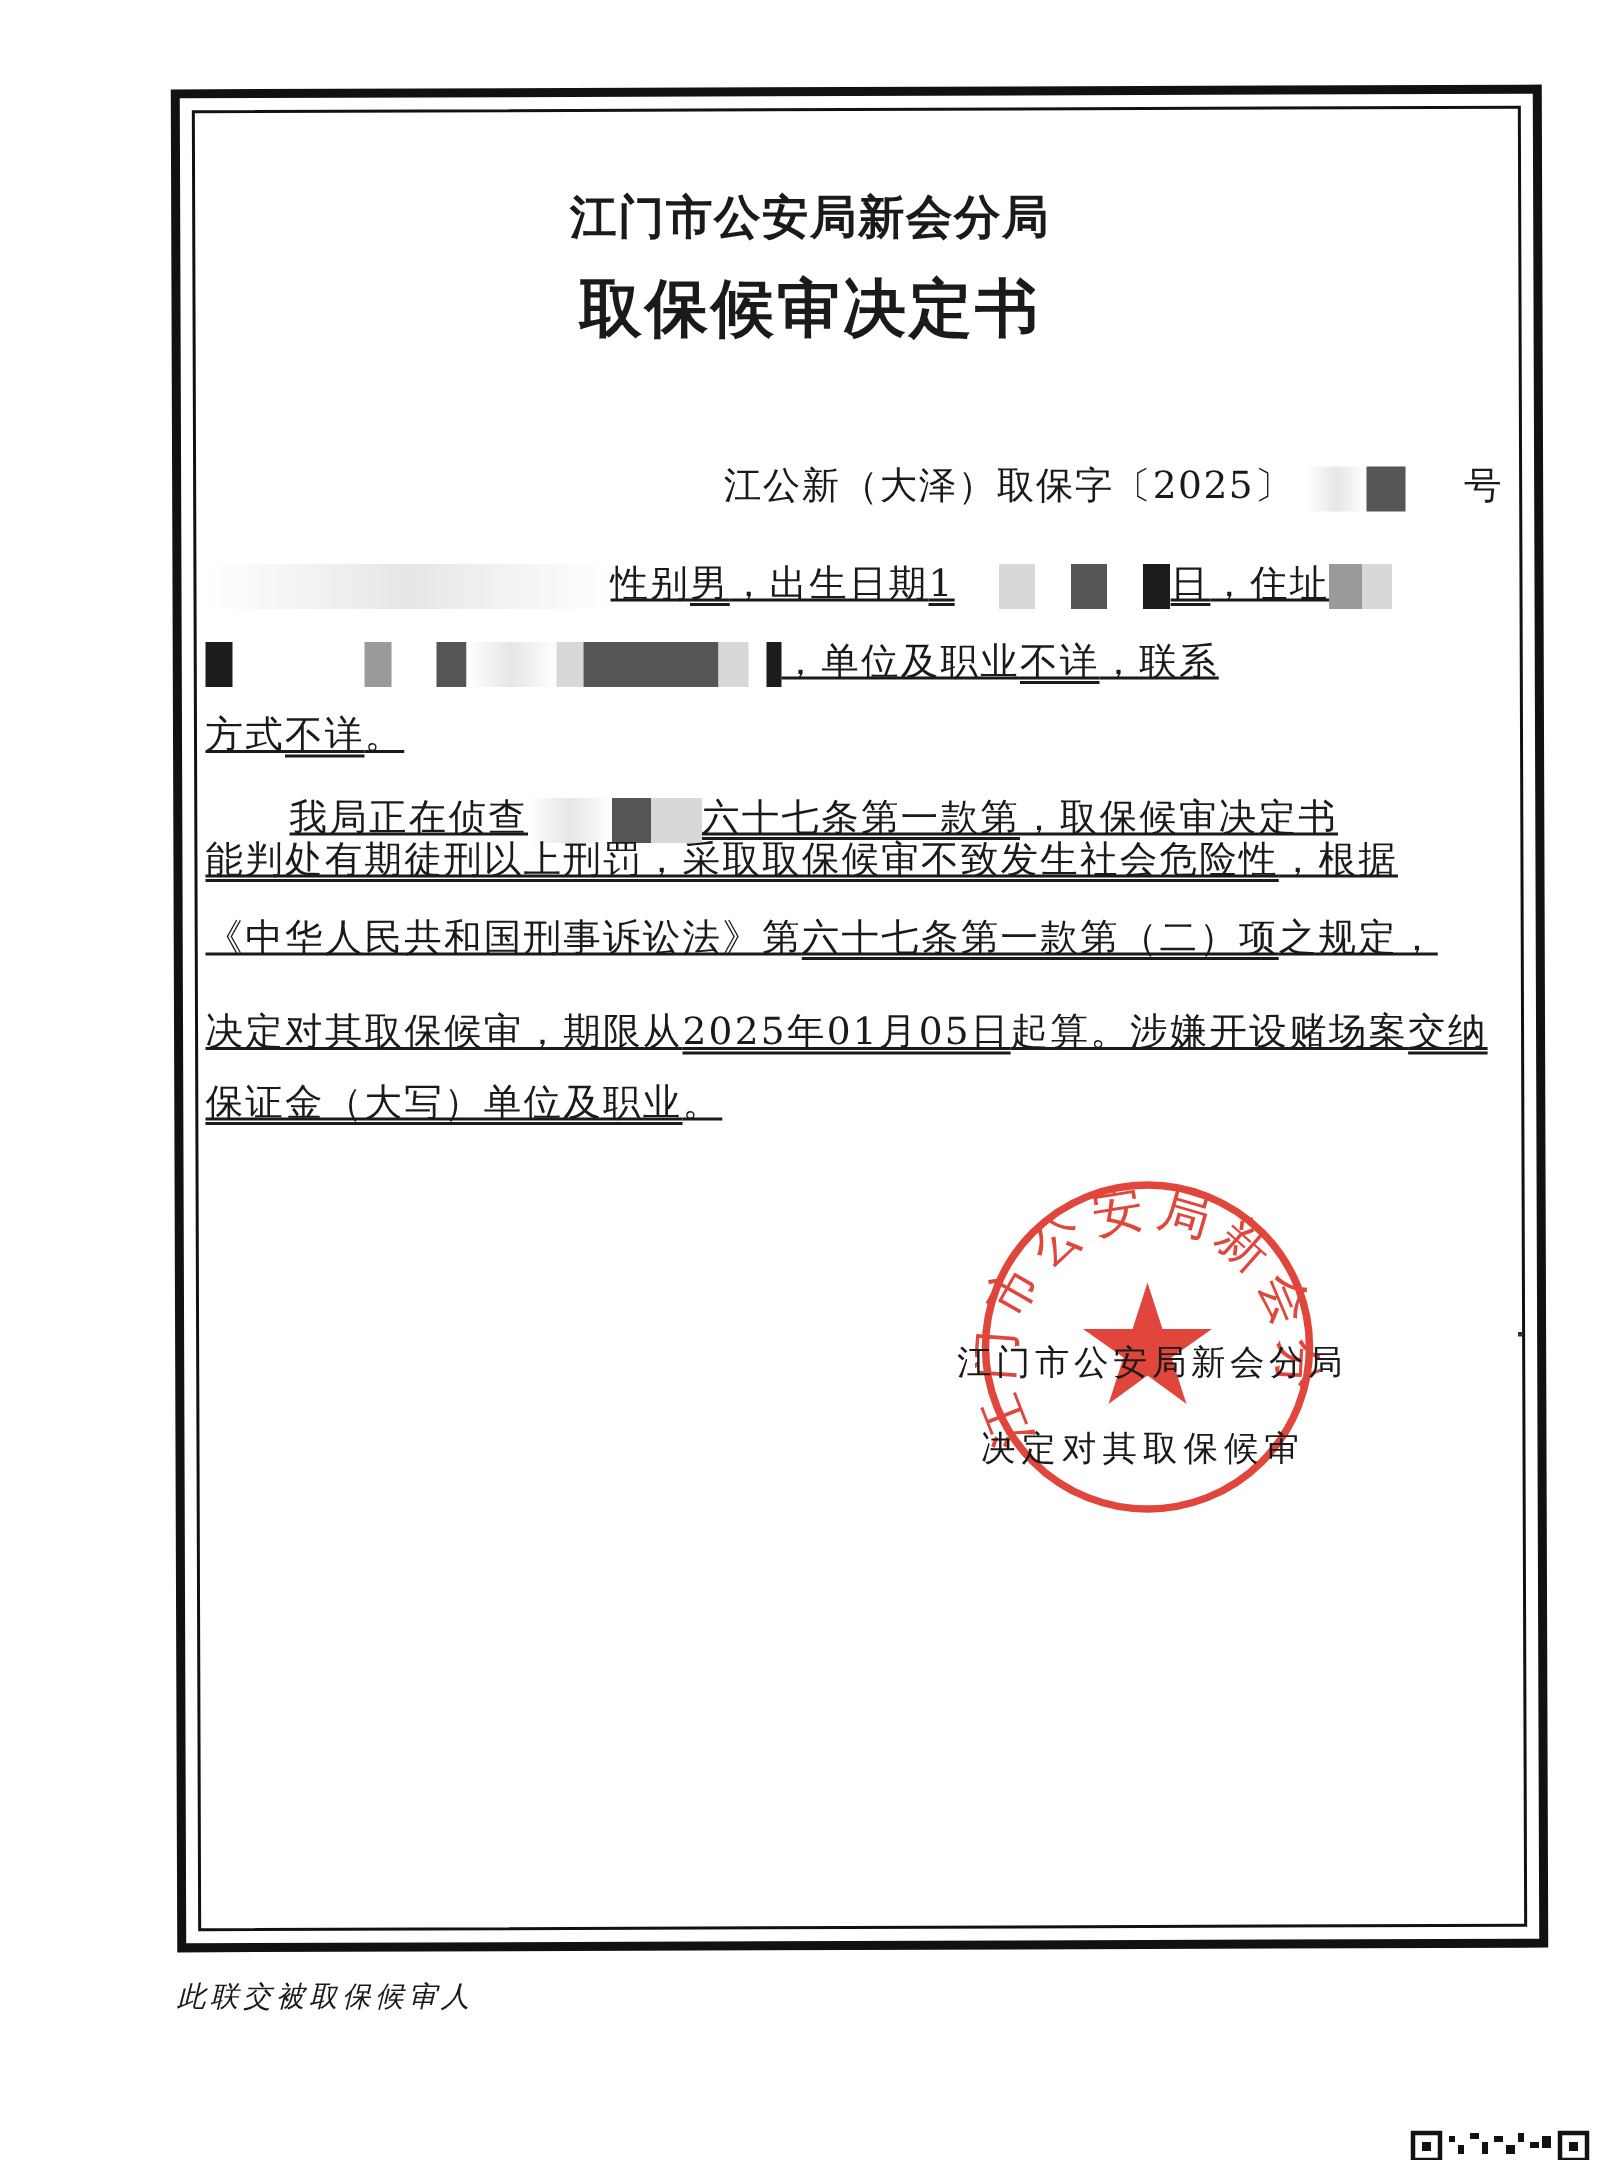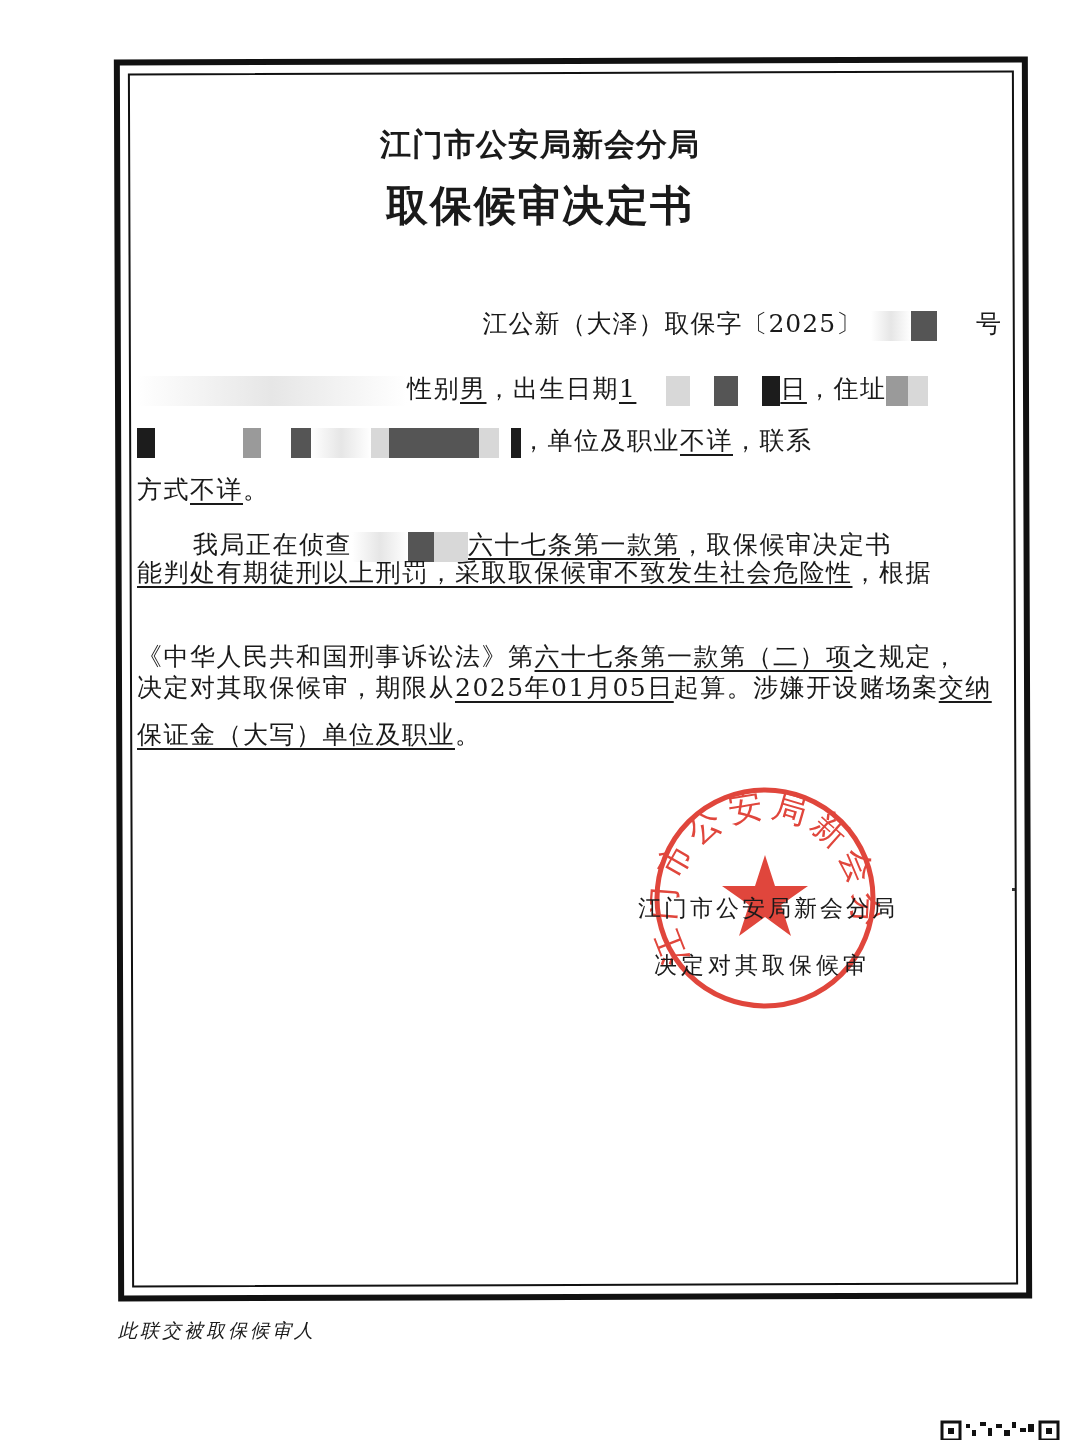--- a/index.html
+++ b/index.html
@@ -14,21 +14,21 @@
   .doc-title { position:absolute; left:0; width:1080px; top:178px; text-align:center;
                font-size:42px; font-weight:bold; letter-spacing:2px; }
   .doc-number { position:absolute; right:78px; top:285px; font-size:25px; letter-spacing:1px;margin-top:22px; }
   .redact { display:inline-block; height:30px; vertical-align:middle; }
   .r-light { background:#d8d8d8; }
   .r-mid { background:#9a9a9a; }
   .r-dark { background:#555; }
   .r-black { background:#1c1c1c; }
   .r-fade { background:linear-gradient(90deg,#fff,#e6e6e6,#fff); }
   .line { position:absolute; left:137px; width:880px; font-size:25px; letter-spacing:1.5px;
-          white-space:nowrap; }
+          white-space:nowrap;text-decoration:underline; }
   .u { text-decoration:underline; text-underline-offset:5px; text-decoration-thickness:2px; }
   .seal { position:absolute; left:650px; top:783px; width:230px; height:230px; }
   .sign-org { position:absolute; left:638px; top:893px; font-size:23px; letter-spacing:3px; }
   .sign-date { position:absolute; left:654px; top:950px; font-size:23px; letter-spacing:4px; }
   .footer-note { position:absolute; left:118px; top:1318px; font-size:19px; letter-spacing:3px;font-style:italic; }
   .qr { position:absolute; left:940px; top:1418px; width:122px; height:22px; }
   .dot { position:absolute; left:1012px; top:888px; width:3px; height:3px; background:#333; }
 </style>
 </head>
 <body>
@@ -59,21 +59,21 @@
 </div>
 
 <div class="line" style="top:528px">
   <span style="display:inline-block;width:56px"></span><span>我局正在侦查</span><span class="redact r-fade" style="width:56px"></span><span class="redact r-dark" style="width:26px"></span><span class="redact r-light" style="width:34px"></span><span class="u">六十七条第一款第</span><span>，取保候审决定书</span>
 </div>
 
 <div class="line" style="top:556px">
   <span class="u">能判处有期徒刑以上刑罚，采取取保候审不致发生社会危险性</span><span>，根据</span>
 </div>
 
-<div class="line" style="top:640px">
+<div class="line" style="top:608px">
   <span>《中华人民共和国刑事诉讼法》第</span><span class="u">六十七条第一款第（二）项</span><span>之规定，</span>
 </div>
 
 <div class="line" style="top:671px">
   <span>决定对其取保候审，期限从</span><span class="u">2025年01月05日</span><span>起算。涉嫌开设赌场案</span><span class="u">交纳</span>
 </div>
 
 <div class="line" style="top:718px">
   <span class="u">保证金（大写）单位及职业</span><span>。</span>
 </div>

